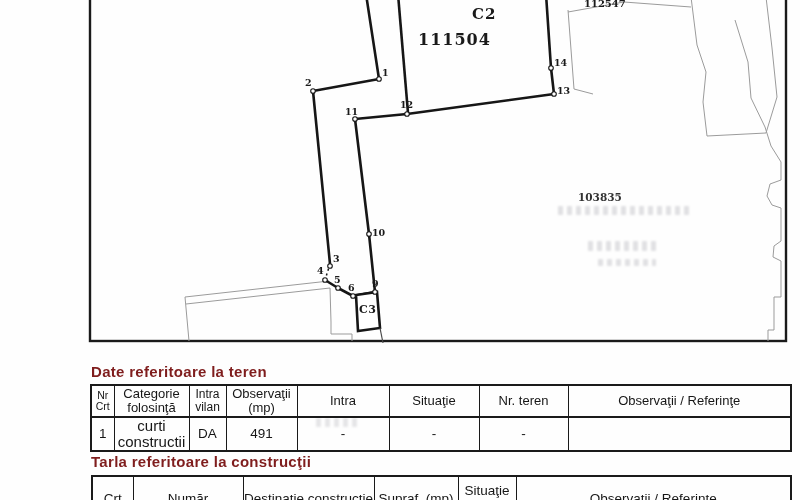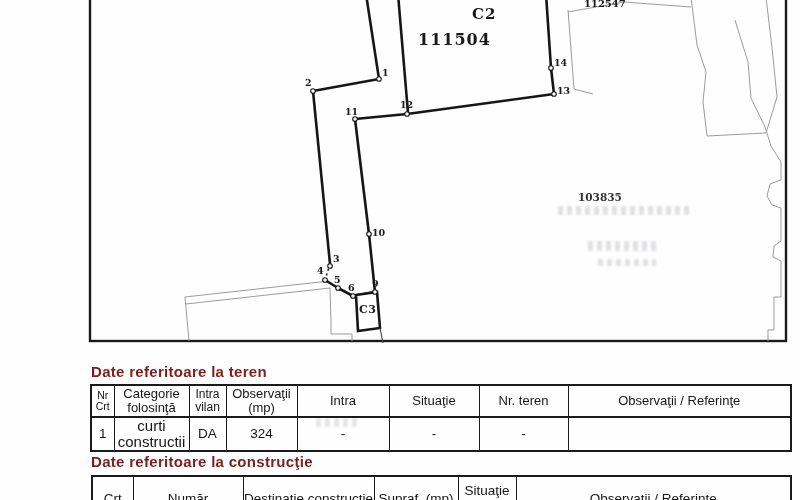--- a/index.html
+++ b/index.html
@@ -118,30 +118,30 @@
       <th>Observaţii (mp)</th>
       <th>Intra</th>
       <th>Situaţie</th>
       <th>Nr. teren</th>
       <th>Observaţii / Referinţe</th>
     </tr>
     <tr class="data-row">
       <td>1</td>
       <td style="font-size:15px;">curti constructii</td>
       <td>DA</td>
-      <td>324</td>
+      <td>491</td>
       <td>-</td>
       <td>-</td>
       <td>-</td>
       <td></td>
     </tr>
   </tbody>
     </table>
 
-  <div class="section-heading" style="top:453px;">Date referitoare la construcţie</div>
+  <div class="section-heading" style="top:453px;">Tarla referitoare la construcţii</div>
 
   <table class="tbl c-table" style="left:91px;top:475px;width:699px;">
     <colgroup>
       <col style="width:41px">
         <col style="width:110px">
         <col style="width:131px">
       <col style="width:84px">
         <col style="width:58px">
         <col style="width:275px">
     </colgroup>

